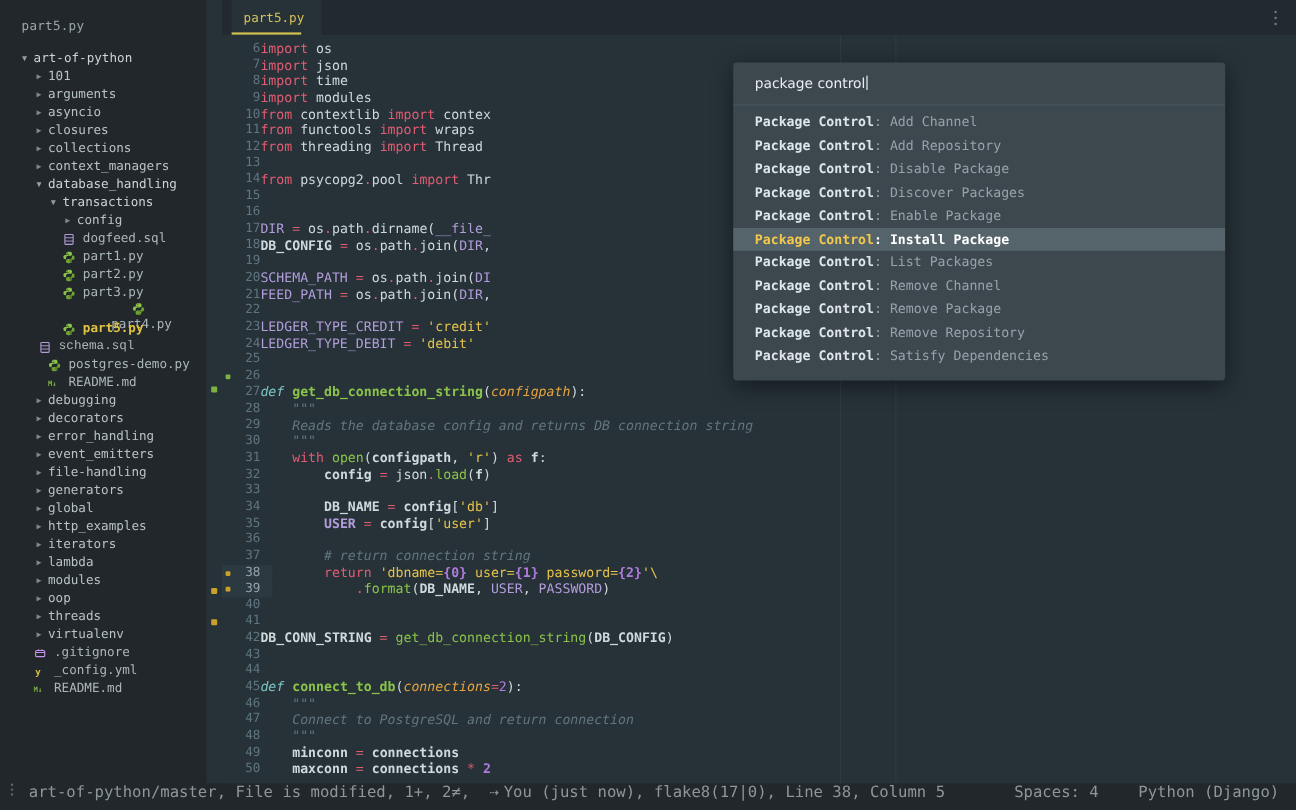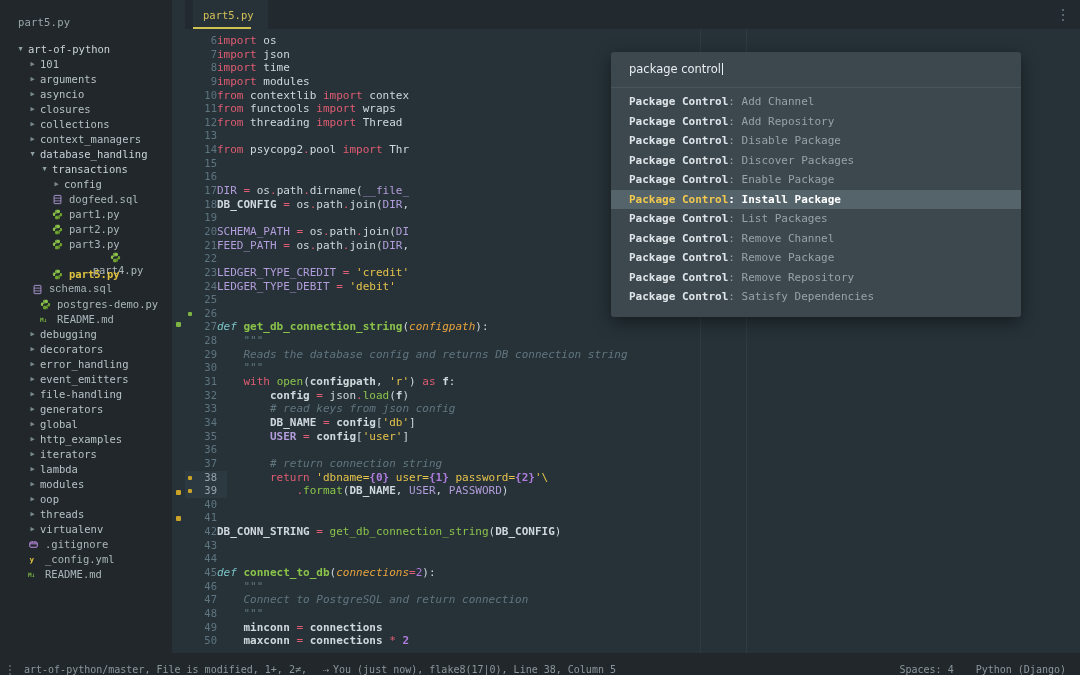--- a/index.html
+++ b/index.html
@@ -115,28 +115,28 @@
     height:19.5px;line-height:19.5px;padding:0 0 0 18px;font-size:11px;white-space:nowrap;
   }
   .p-item .pfx{color:#dfe6e9;font-weight:bold;}
   .p-item .sfx{color:#97a3a9;}
   .p-item.sel{background:#55636b;}
   .p-item.sel .pfx{color:#f2c94c;}
   .p-item.sel .sfx{color:#ffffff;font-weight:bold;}
 
   
   .statusbar{
-    height:22px;min-height:22px;background:#21272b;display:flex;align-items:flex-end;
-    color:#8c979d;font-size:10px;position:relative;
+    height:22px;min-height:22px;background:#21272b;display:flex;align-items:flex-start;
+    color:#8c979d;font-size:13px;position:relative;
   }
   .status-handle{width:20px;display:flex;flex-direction:column;align-items:center;justify-content:center;gap:2px;}
   .status-handle i{width:2px;height:2px;border-radius:50%;background:#5d696f;display:block;}
   .status-left{display:flex;align-items:center;gap:0;white-space:nowrap;padding-left:4px;}
   .status-left .seg{margin-right:0;}
-  .status-right{position:absolute;right:14px;display:flex;gap:22px;white-space:nowrap;}
+  .status-right{position:absolute;right:14px;display:flex;gap:33px;white-space:nowrap;}
 </style>
 </head>
 <body>
 
 <div id="app">
 
   <div class="body-row">
 
     <div class="sidebar">
       <div class="sidebar-title">part5.py</div>
@@ -392,21 +392,21 @@
             <div class="line"><span class="ln">23</span><span class="txt"><span class="var">LEDGER_TYPE_CREDIT </span><span class="op">=</span><span class="plain"> </span><span class="str">'credit'</span></span></div>
             <div class="line"><span class="ln">24</span><span class="txt"><span class="var">LEDGER_TYPE_DEBIT </span><span class="op">=</span><span class="plain"> </span><span class="str">'debit'</span></span></div>
             <div class="line"><span class="ln">25</span><span class="txt"></span></div>
             <div class="line"><span class="dot" style="background: rgb(124, 179, 66);"></span><span class="ln">26</span><span class="txt"></span></div>
             <div class="line"><span class="ln">27</span><span class="txt"><span class="def">def </span><span class="fnname bold">get_db_connection_string</span><span class="plain">(</span><span class="param">configpath</span><span class="plain">):</span></span></div>
             <div class="line"><span class="ln">28</span><span class="txt"><span class="cmt">    """</span></span></div>
             <div class="line"><span class="ln">29</span><span class="txt"><span class="cmt">    Reads the database config and returns DB connection string</span></span></div>
             <div class="line"><span class="ln">30</span><span class="txt"><span class="cmt">    """</span></span></div>
             <div class="line"><span class="ln">31</span><span class="txt"><span class="plain">    </span><span class="kw">with</span><span class="plain"> </span><span class="fn">open</span><span class="plain">(</span><span class="plain bold">configpath</span><span class="plain">, </span><span class="str">'r'</span><span class="plain">) </span><span class="kw">as</span><span class="plain"> </span><span class="plain bold">f</span><span class="plain">:</span></span></div>
             <div class="line"><span class="ln">32</span><span class="txt"><span class="plain">        </span><span class="plain bold">config</span><span class="plain"> </span><span class="op">=</span><span class="plain"> json</span><span class="op">.</span><span class="fn">load</span><span class="plain">(</span><span class="plain bold">f</span><span class="plain">)</span></span></div>
-            <div class="line"><span class="ln">33</span><span class="txt"><span class="cmt">        # read keys from json config</span></span></div>
+            <div class="line"><span class="ln">33</span></div>
             <div class="line"><span class="ln">34</span><span class="txt"><span class="plain">        </span><span class="plain bold">DB_NAME</span><span class="plain"> </span><span class="op">=</span><span class="plain"> </span><span class="plain bold">config</span><span class="plain">[</span><span class="str">'db'</span><span class="plain">]</span></span></div>
             <div class="line"><span class="ln">35</span><span class="txt"><span class="plain">        </span><span class="var bold">USER</span><span class="plain"> </span><span class="op">=</span><span class="plain"> </span><span class="plain bold">config</span><span class="plain">[</span><span class="str">'user'</span><span class="plain">]</span></span></div>
             <div class="line"><span class="ln">36</span></div>
             <div class="line"><span class="ln">37</span><span class="txt"><span class="cmt">        # return connection string</span></span></div>
             <div class="line hl"><span class="hlbg"></span><span class="dot" style="background: rgb(201, 162, 39);"></span><span class="ln">38</span><span class="txt"><span class="plain">        </span><span class="kw">return</span><span class="plain"> </span><span class="str">'dbname=</span><span class="num bold">{0}</span><span class="str"> user=</span><span class="num bold">{1}</span><span class="str"> password=</span><span class="num bold">{2}</span><span class="str">'\</span></span></div>
             <div class="line hl"><span class="hlbg"></span><span class="dot" style="background: rgb(201, 162, 39);"></span><span class="ln">39</span><span class="txt"><span class="plain">            </span><span class="op">.</span><span class="fn">format</span><span class="plain">(</span><span class="plain bold">DB_NAME</span><span class="plain">, </span><span class="var">USER</span><span class="plain">, </span><span class="var">PASSWORD</span><span class="plain">)</span></span></div>
             <div class="line"><span class="ln">40</span><span class="txt"></span></div>
             <div class="line"><span class="ln">41</span><span class="txt"></span></div>
             <div class="line"><span class="ln">42</span><span class="txt"><span class="plain bold">DB_CONN_STRING </span><span class="op">=</span><span class="plain"> </span><span class="fn">get_db_connection_string</span><span class="plain">(</span><span class="plain bold">DB_CONFIG</span><span class="plain">)</span></span></div>
             <div class="line"><span class="ln">43</span><span class="txt"></span></div>

